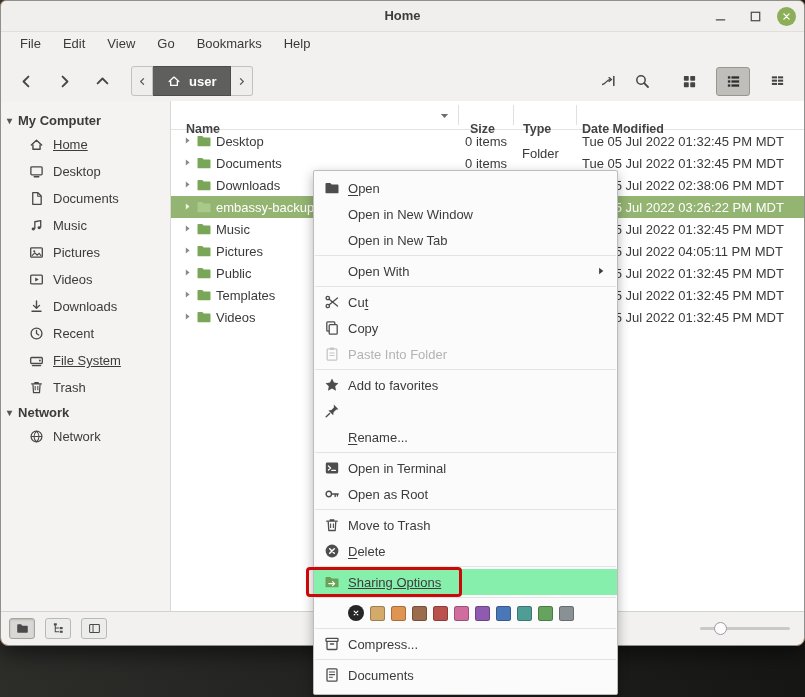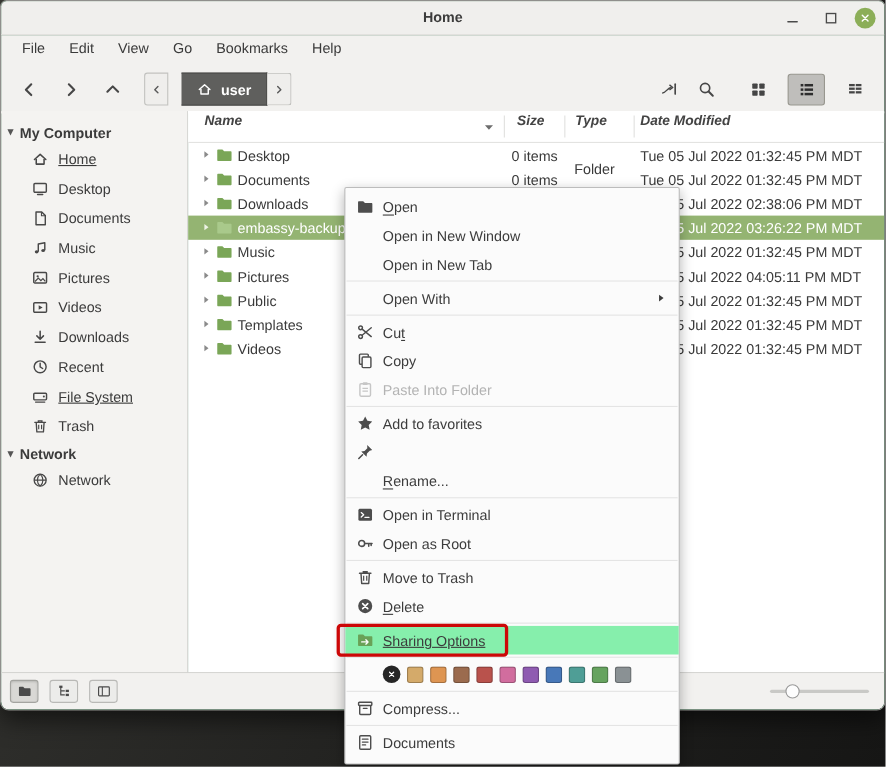--- a/index.html
+++ b/index.html
@@ -2,21 +2,21 @@
 <html><head>
 <meta charset="utf-8">
 <style>
   html,body{margin:0;padding:0;}
   body{
     width:805px;height:697px;overflow:hidden;position:relative;
     font-family:"Liberation Sans",sans-serif;
     background:linear-gradient(118deg,#3b3b36 0%,#2e2e2b 28%,#232321 58%,#161615 100%);
   }
   
-  .window{position:absolute;left:0;top:0;width:805px;height:646px;background:#14532d;
+  .window{position:absolute;left:0;top:0;width:805px;height:646px;background:#f97316;
     border:1px solid #8f8f8c;border-radius:6px 6px 8px 8px;box-sizing:border-box;
     box-shadow:0 8px 22px rgba(0,0,0,.55);z-index:1;overflow:hidden;}
   
   .titlebar{height:30px;position:relative;background:#f0efed;border-bottom:1px solid #e0dfdc;}
   .title{position:absolute;left:0;right:0;top:7px;text-align:center;font-size:13px;font-weight:bold;color:#3c3c3c;}
   .wcontrols{position:absolute;right:8px;top:0;height:30px;display:flex;align-items:center;gap:9px;}
   .wbtn{width:26px;height:22px;display:flex;align-items:center;justify-content:center;color:#4a4a4a;}
   .wbtn .icon{width:15px;height:15px;}
   .wclose{width:19px;height:19px;border-radius:50%;background:#8cae58;display:flex;align-items:center;justify-content:center;}
   .wclose .icon{width:13px;height:13px;}
@@ -27,41 +27,41 @@
   .toolbar{height:42px;position:relative;background:#f2f1ef;border-bottom:1px solid #d5d4d1;}
   .tnav{position:absolute;left:10px;top:6px;display:flex;gap:8px;}
   .tbtn{width:30px;height:30px;display:flex;align-items:center;justify-content:center;color:#474747;border-radius:3px;}
   .tbtn .icon{width:17px;height:17px;}
   .breadcrumb{position:absolute;left:130px;top:6px;height:30px;display:flex;}
   .bc-btn{width:22px;box-sizing:border-box;background:#efeeec;border:1px solid #c2c2bf;display:flex;align-items:center;justify-content:center;color:#5a5a5a;}
   .bc-btn .icon{width:13px;height:13px;}
   .bc-btn:first-child{border-radius:3px 0 0 3px;}
   .bc-btn:last-child{border-radius:0 3px 3px 0;border-left:none;}
   .bc-main{display:flex;align-items:center;gap:8px;padding:0 14px;background:#5f5f5d;color:#fff;
-    border:1px solid #4c4c4a;border-left:none;font-size:13px;font-weight:bold;margin-left:12px;}
+    border:1px solid #4c4c4a;border-left:none;font-size:13px;font-weight:bold;}
   .bc-main .icon{width:14px;height:14px;color:#fff;}
   .tb-right{position:absolute;right:10px;top:6px;height:30px;display:flex;align-items:center;gap:10px;}
   .flat-icon{width:24px;height:24px;display:flex;align-items:center;justify-content:center;color:#474747;}
   .flat-icon .icon{width:16px;height:16px;}
   .vgroup{display:flex;gap:10px;margin-left:8px;}
   .vbtn{width:34px;height:29px;box-sizing:border-box;display:flex;align-items:center;justify-content:center;color:#454545;border-radius:3px;}
   .vbtn .icon{width:15px;height:15px;}
   .vbtn.active{background:#bfbebb;border:1px solid #98978f;color:#2d2d2d;}
   
   .content{position:absolute;top:100px;left:0;right:0;bottom:33px;display:flex;}
   .sidebar{width:170px;box-sizing:border-box;background:#f4f3f1;border-right:1px solid #d8d8d5;padding-top:8px;font-size:13px;color:#3b3b3b;overflow:hidden;}
   .side-section{height:22px;display:flex;align-items:center;gap:6px;padding-left:6px;font-weight:bold;}
   .side-section .tri{font-size:10px;color:#555;}
   .side-item{height:27px;display:flex;align-items:center;gap:9px;padding-left:28px;}
   .side-item .icon{width:15px;height:15px;color:#484848;flex:none;}
   .u{text-decoration:underline;}
   .main{flex:1;background:#fff;position:relative;overflow:hidden;}
   .cols{height:28px;position:relative;border-bottom:1px solid #e3e3e1;background:#fff;
     font-size:12.5px;font-weight:bold;color:#434343;}
-  .cols .hl{position:absolute;top:2px;white-space:nowrap;font-style:italic;}
+  .cols .hl{position:absolute;top:21px;white-space:nowrap;}
   .csep{position:absolute;top:4px;bottom:4px;width:1px;background:#e0e0de;}
   .sorticon{position:absolute;top:8px;width:13px;height:13px;color:#6d6d6d;}
   .file-list{position:absolute;top:29px;left:0;right:0;bottom:0;}
   .row{height:22px;position:relative;font-size:13px;color:#3a3a3a;}
   .row.selected{background:#94b472;color:#fff;}
   .row .expander{position:absolute;left:11px;top:5px;width:11px;height:11px;color:#8a8a8a;}
   .row.selected .expander{color:#eef3e6;}
   .row .ficon{position:absolute;left:25px;top:3px;width:16px;height:16px;color:#7aa657;}
   .row.selected .ficon{color:#a9c98b;}
   .cell{position:absolute;top:4px;white-space:nowrap;}

